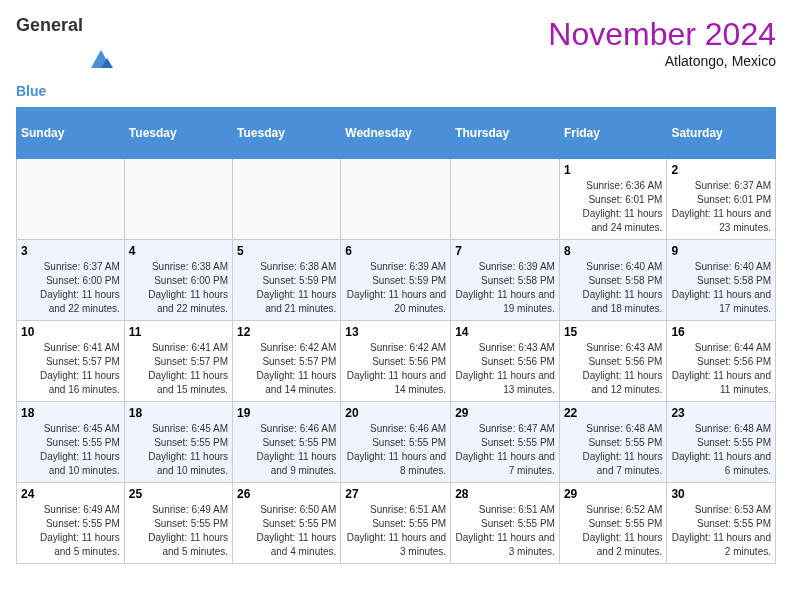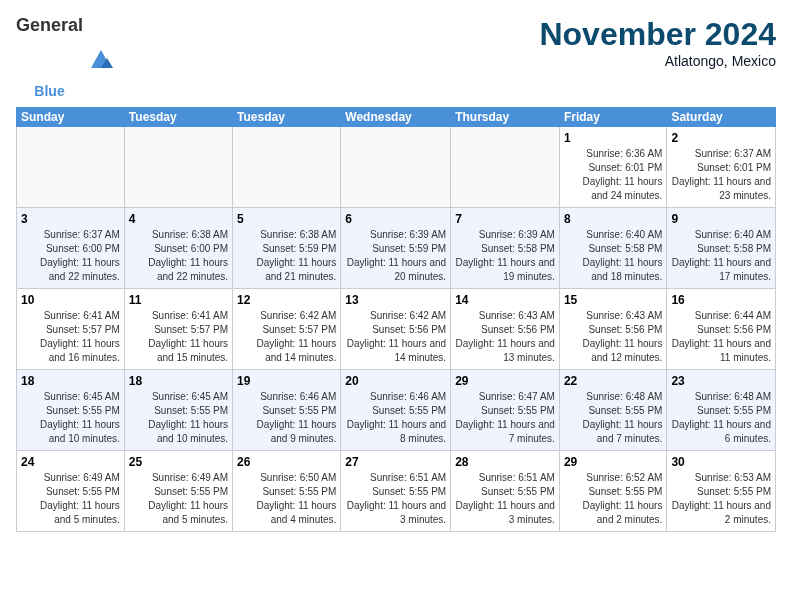--- a/index.html
+++ b/index.html
@@ -17,21 +17,20 @@
       margin-bottom: 8px;
     }
     .logo {
       display: flex;
       align-items: center;
     }
     .logo-text {
       display: flex;
       flex-direction: column;
       line-height: 1.1;
-      text-align: center;
     }
     .logo-general {
       font-size: 18px;
       font-weight: bold;
       color: #333;
     }
     .logo-blue {
       font-size: 14px;
       font-weight: bold;
       color: #4a90d9;
@@ -40,36 +39,36 @@
     .logo-icon {
       width: 28px;
       height: 28px;
       margin-left: 4px;
     }
     .title-block {
       text-align: right;
     }
     .month-title {
       font-size: 32px;
-      font-weight: bold;
-      color: #0c4a6e;
+      font-weight: normal;
+      color: #a21caf;
     }
     .location {
       font-size: 14px;
       color: #0f172a;
     }
     .calendar {
       width: 100%;
       border-collapse: collapse;
       font-size: 11px;
     }
     .calendar th {
       background-color: #4a90d9;
       color: #fff;
-      padding: 2px 4px;
+      padding: 18px 4px;
       text-align: left;
       font-size: 12px;
       border: 1px solid #4a90d9;
     }
     .calendar td {
       vertical-align: top;
       border: 1px solid #ccc;
       padding: 4px;
       height: 80px;
       width: 113px;

